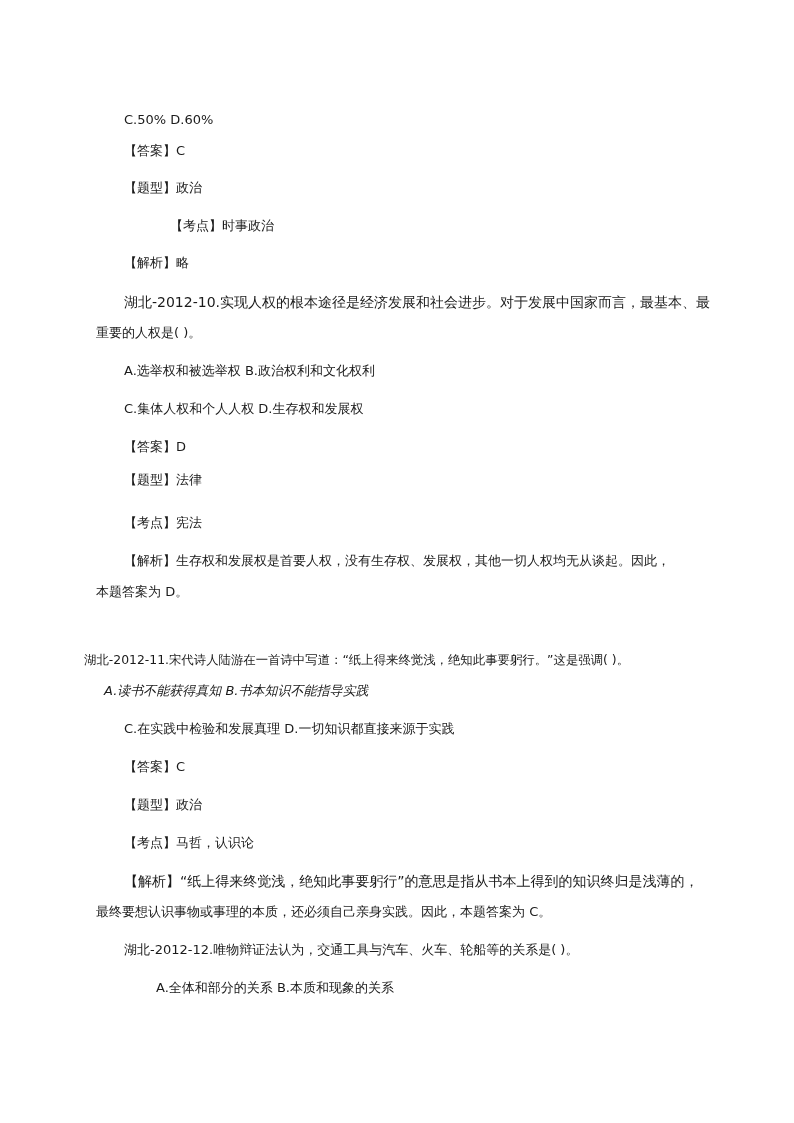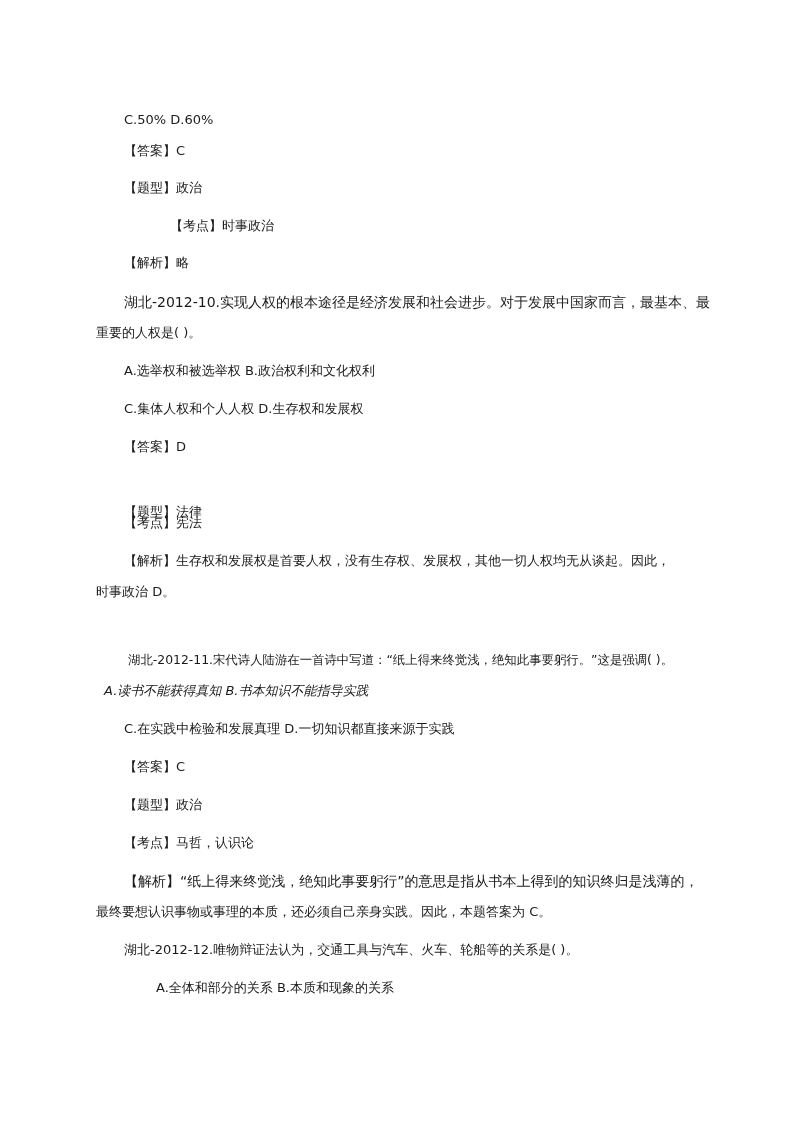--- a/index.html
+++ b/index.html
@@ -16,26 +16,26 @@
   <div class="line" style="left:124px;top:143px;"><span>【答案】</span><span>C</span></div>
   <div class="line" style="left:124px;top:180px;"><span>【题型】</span><span>政治</span></div>
   <div class="line" style="left:124px;top:218px;margin-left:46px;"><span>【考点】</span><span>时事政治</span></div>
   <div class="line" style="left:124px;top:255px;"><span>【解析】</span><span>略</span></div>
 
   <div class="line" style="left:124px;top:294px;font-size:14px;">湖北-2012-10.实现人权的根本途径是经济发展和社会进步。对于发展中国家而言，最基本、最</div>
   <div class="line" style="left:96px;top:325px;">重要的人权是( )。</div>
   <div class="line" style="left:124px;top:363px;">A.选举权和被选举权 B.政治权利和文化权利</div>
   <div class="line" style="left:124px;top:401px;">C.集体人权和个人人权 D.生存权和发展权</div>
   <div class="line" style="left:124px;top:439px;"><span>【答案】</span><span>D</span></div>
-  <div class="line" style="left:124px;top:504px;"><span>【题型】</span><span>法律</span></div>
+  <div class="line" style="left:124px;top:472px;"><span>【题型】</span><span>法律</span></div>
   <div class="line" style="left:124px;top:515px;"><span>【考点】</span><span>宪法</span></div>
   <div class="line" style="left:124px;top:553px;font-size:13px;"><span>【解析】</span><span>生存权和发展权是首要人权，没有生存权、发展权，其他一切人权均无从谈起。因此，</span></div>
-  <div class="line" style="left:96px;top:584px;">时事政治 D。</div>
+  <div class="line" style="left:96px;top:584px;">本题答案为 D。</div>
 
-  <div class="line" style="left:84px;top:652px;font-size:12.4px;margin-left:44px;">湖北-2012-11.宋代诗人陆游在一首诗中写道：“纸上得来终觉浅，绝知此事要躬行。”这是强调( )。</div>
+  <div class="line" style="left:84px;top:652px;font-size:12.4px;">湖北-2012-11.宋代诗人陆游在一首诗中写道：“纸上得来终觉浅，绝知此事要躬行。”这是强调( )。</div>
   <div class="line" style="left:104px;top:683px;font-style:italic;">A.读书不能获得真知 B.书本知识不能指导实践</div>
   <div class="line" style="left:124px;top:721px;">C.在实践中检验和发展真理 D.一切知识都直接来源于实践</div>
   <div class="line" style="left:124px;top:759px;"><span>【答案】</span><span>C</span></div>
   <div class="line" style="left:124px;top:797px;"><span>【题型】</span><span>政治</span></div>
   <div class="line" style="left:124px;top:835px;"><span>【考点】</span><span>马哲，认识论</span></div>
   <div class="line" style="left:124px;top:873px;font-size:14px;"><span>【解析】</span><span>“纸上得来终觉浅，绝知此事要躬行”的意思是指从书本上得到的知识终归是浅薄的，</span></div>
   <div class="line" style="left:96px;top:904px;">最终要想认识事物或事理的本质，还必须自己亲身实践。因此，本题答案为 C。</div>
 
   <div class="line" style="left:124px;top:942px;">湖北-2012-12.唯物辩证法认为，交通工具与汽车、火车、轮船等的关系是( )。</div>
   <div class="line" style="left:124px;top:980px;margin-left:32px;">A.全体和部分的关系 B.本质和现象的关系</div>

